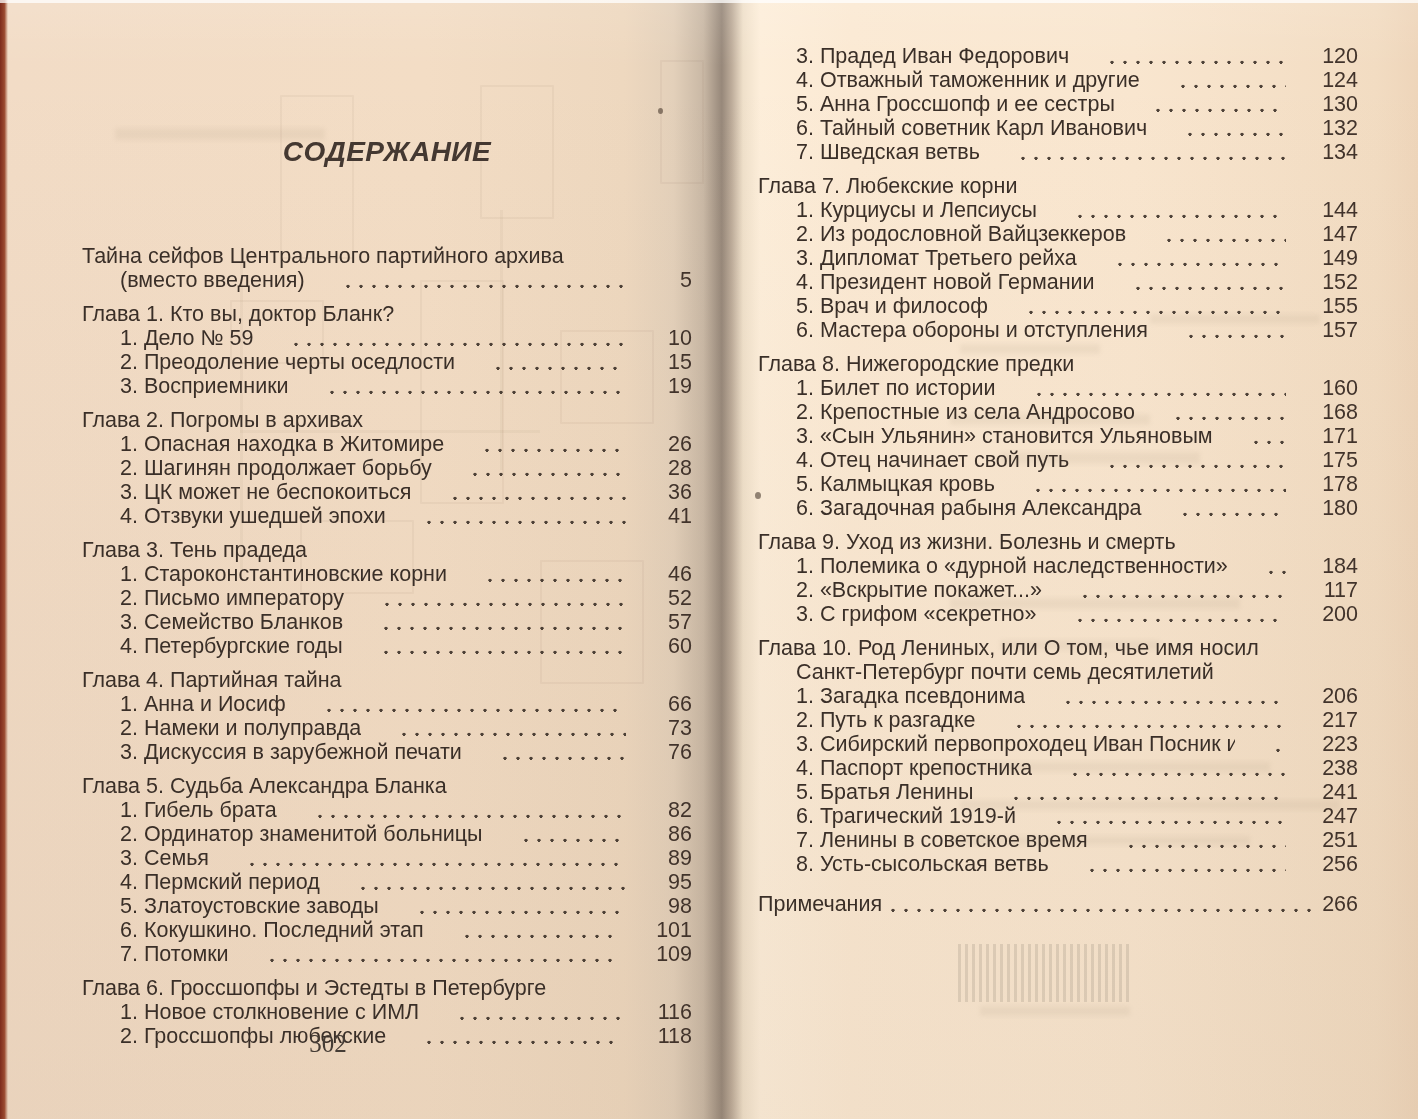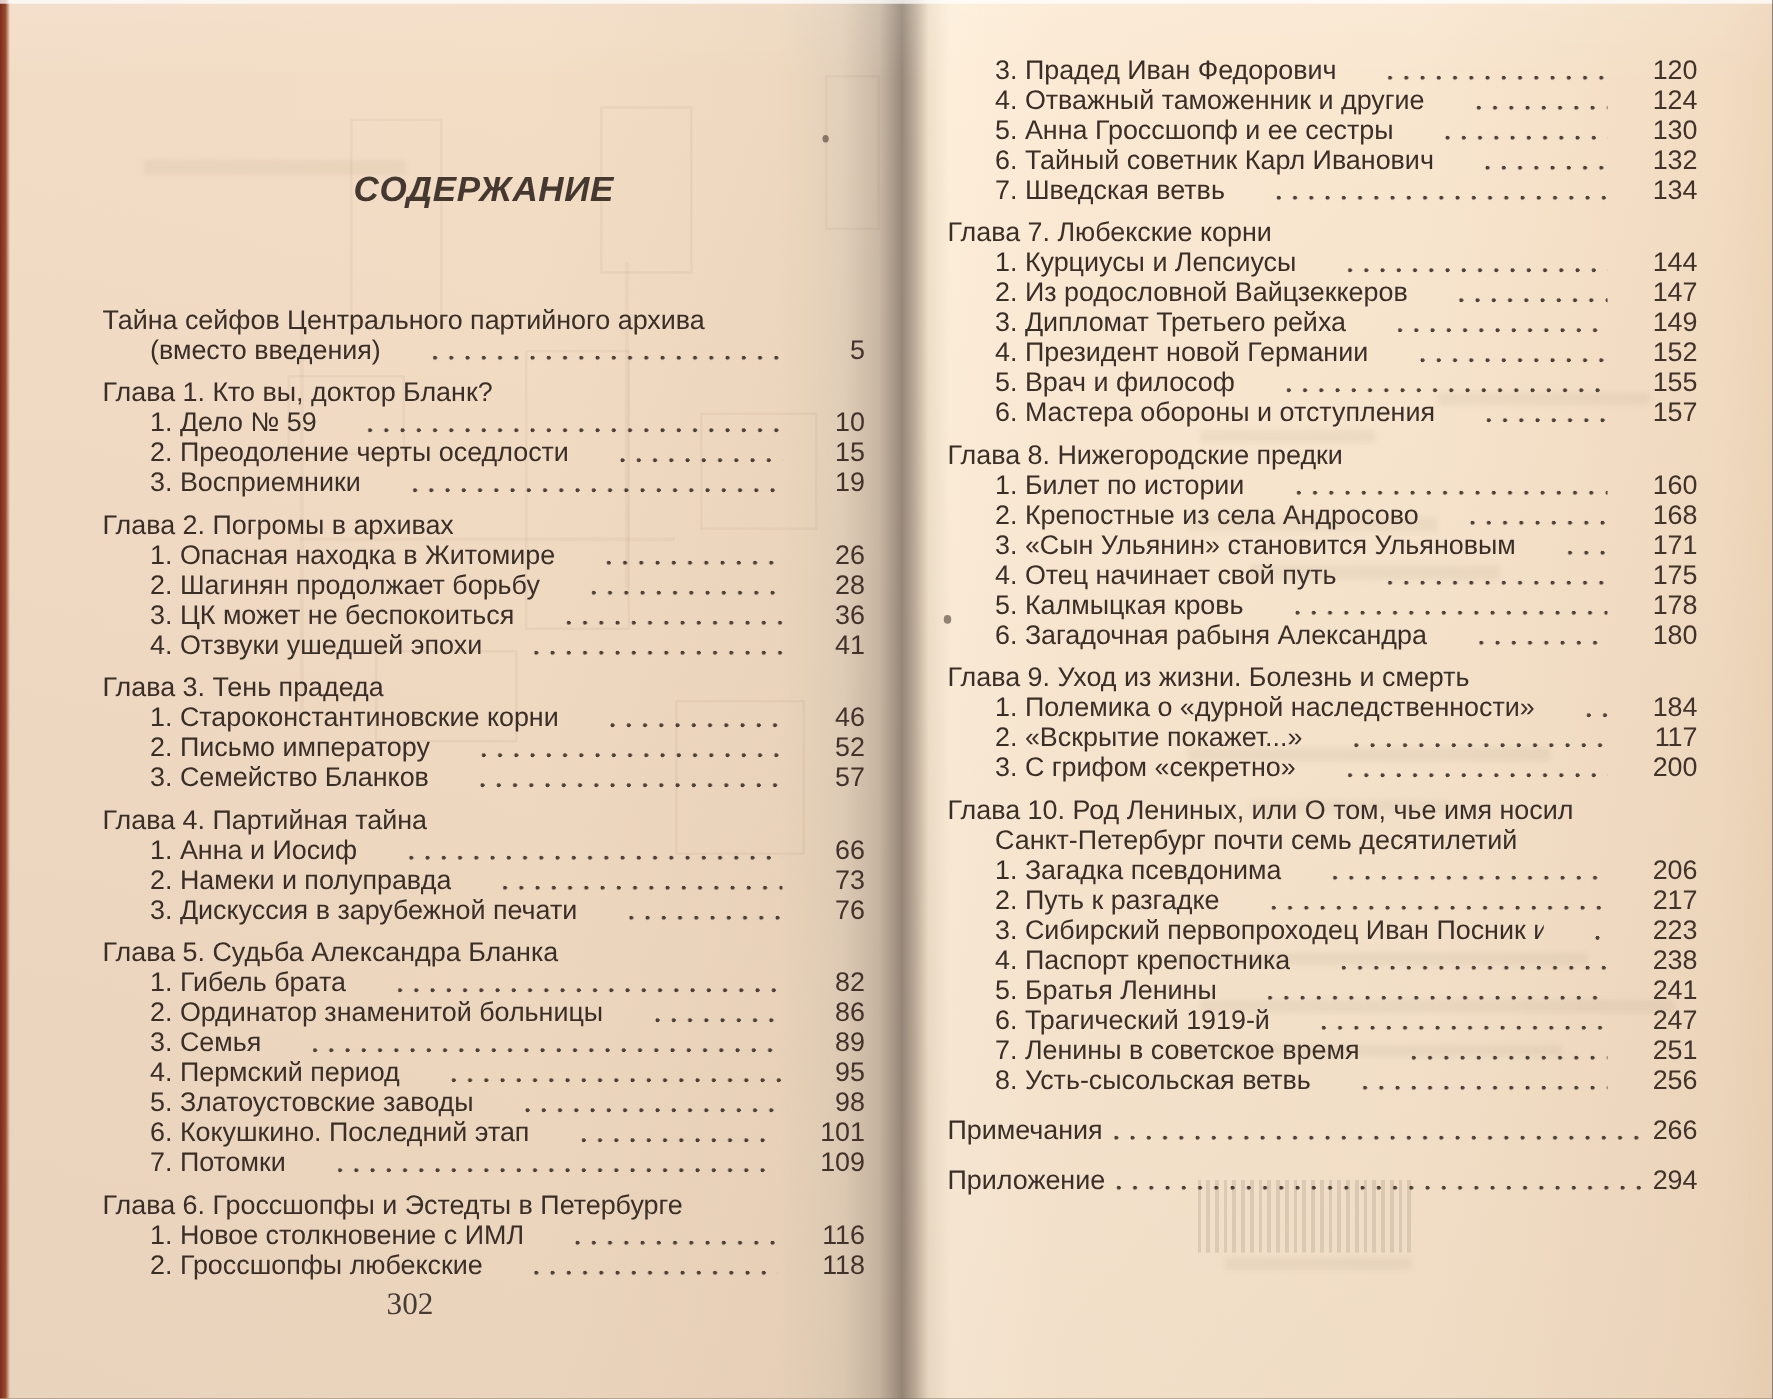--- a/index.html
+++ b/index.html
@@ -162,20 +162,25 @@
         <div class="row indent">
           <span class="label">2. Письмо императору</span>
           <span class="leader"></span>
           <span class="num">52</span>
         </div>
         <div class="row indent">
           <span class="label">3. Семейство Бланков</span>
           <span class="leader"></span>
           <span class="num">57</span>
         </div>
+        <div class="row indent">
+          <span class="label">4. Петербургские годы</span>
+          <span class="leader"></span>
+          <span class="num">60</span>
+        </div>
         <div class="row gap-s">
           <span class="label">Глава 4. Партийная тайна</span>
         </div>
         <div class="row indent">
           <span class="label">1. Анна и Иосиф</span>
           <span class="leader"></span>
           <span class="num">66</span>
         </div>
         <div class="row indent">
           <span class="label">2. Намеки и полуправда</span>
@@ -396,22 +401,17 @@
         <div class="row indent">
           <span class="label">8. Усть-сысольская ветвь</span>
           <span class="leader"></span>
           <span class="num">256</span>
         </div>
         <div class="row gap-b">
           <span class="label">Примечания</span>
           <span class="leader"></span>
           <span class="num">266</span>
         </div>
-        <div class="row gap-b">
-          <span class="label">Приложение</span>
-          <span class="leader"></span>
-          <span class="num">294</span>
-        </div>
       </div>
   </div>
 
   <div class="folio">302</div>
 </div>
 
 </body></html>

